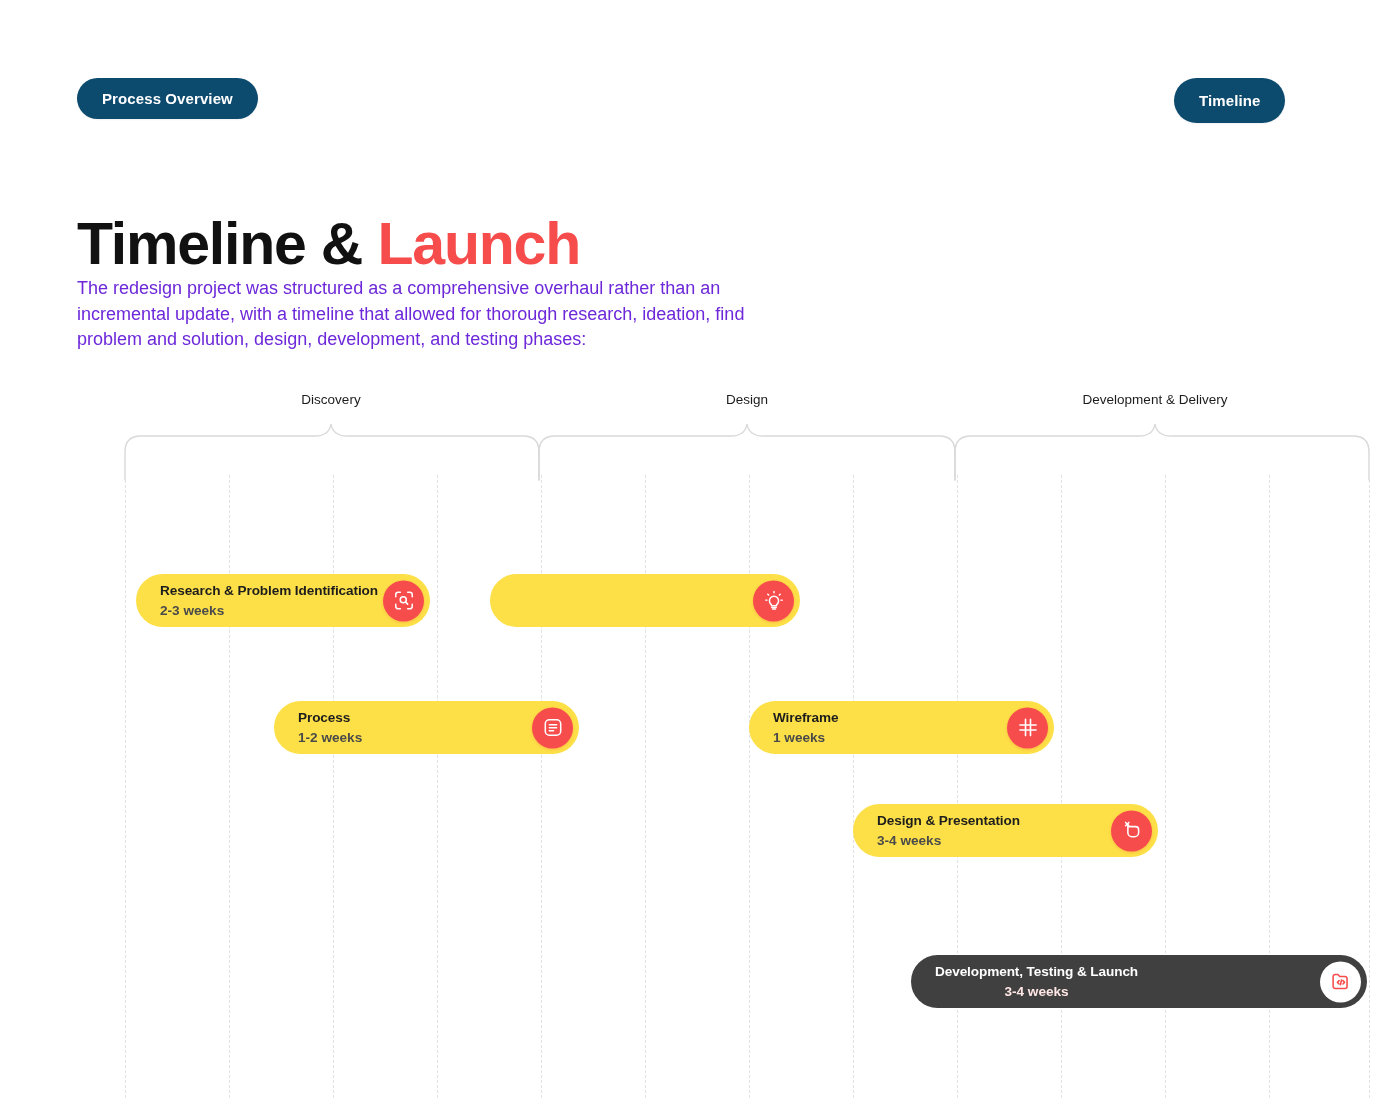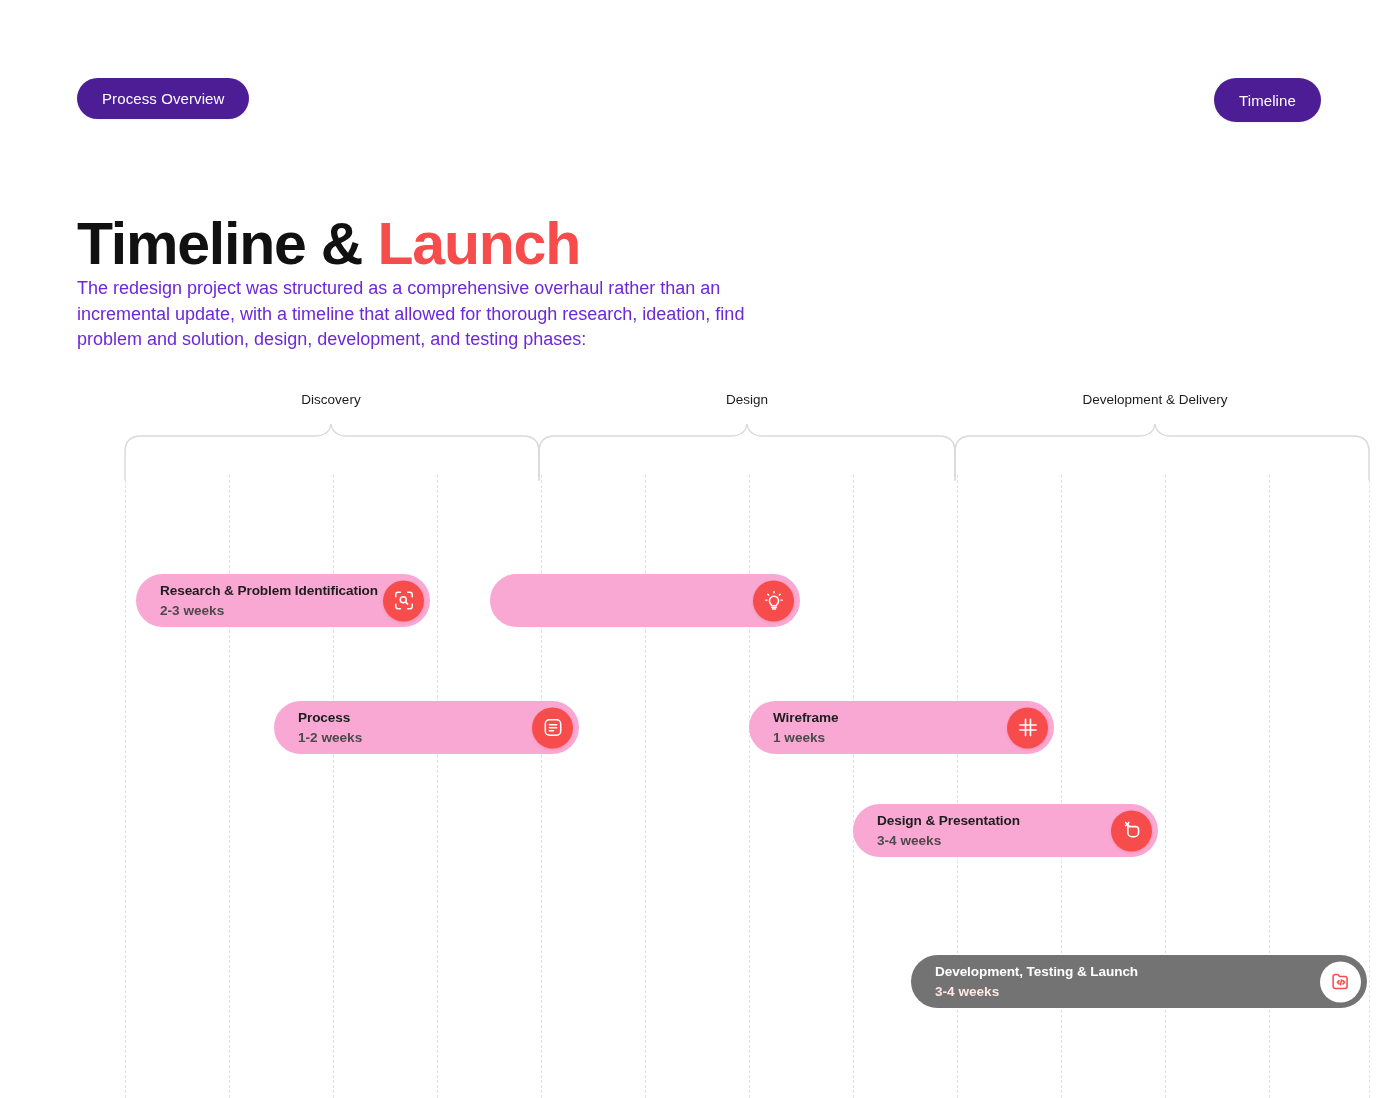--- a/index.html
+++ b/index.html
@@ -7,27 +7,27 @@
     width:1400px;height:1098px;background:#ffffff;
     font-family:"Liberation Sans", sans-serif;
     overflow:hidden;position:relative;
     -webkit-font-smoothing:antialiased;
   }
   .stage{position:absolute;left:0;top:0;width:1400px;height:1098px;}
 
   
   .pill{
     position:absolute;display:flex;align-items:center;justify-content:center;
-    background:#4c1d95;color:#fff;border-radius:999px;
-    font-size:15px;font-weight:400;letter-spacing:.1px;
+    background:#0c4a6e;color:#fff;border-radius:999px;
+    font-size:15px;font-weight:700;letter-spacing:.1px;
     box-shadow:0 1px 2px rgba(0,0,0,.06);
     white-space:nowrap;
   }
   #pill-left{left:77px;top:78px;height:41px;padding:0 25px;}
-  #pill-right{left:1214px;top:78px;height:44px;padding:0 25px;}
+  #pill-right{left:1174px;top:78px;height:29px;padding:8px 25px;}
 
   
   #page-title{
     position:absolute;left:77px;top:175px;
     font-size:59px;font-weight:700;letter-spacing:-1.2px;
     color:#111111;line-height:1;white-space:nowrap;
   }
   #page-title .accent{color:#F74C4C;}
 
   #intro{
@@ -47,42 +47,42 @@
 
   #grid{position:absolute;left:0;top:95px;width:1400px;height:623px;}
   .gridline{
     position:absolute;top:0;width:0;height:623px;
     border-left:1px dashed #e2e2e2;
   }
 
   
   .bar{
     position:absolute;height:53px;border-radius:999px;
-    background:#f9a8d4;display:flex;align-items:center;
+    background:#fde047;display:flex;align-items:center;
     box-sizing:border-box;
   }
   .bar .txt{
     position:absolute;left:24px;top:50%;transform:translateY(-50%);
     line-height:1;
   }
   .bar .bt{
     display:block;font-size:13.6px;font-weight:700;color:#1d1d1d;
     letter-spacing:-.1px;white-space:nowrap;margin-bottom:7px;
   }
   .bar .bd{
     display:block;font-size:13.6px;font-weight:700;color:#4a4a4a;
     white-space:nowrap;
   }
   .bar .ic{
     position:absolute;right:6px;top:50%;transform:translateY(-50%);
     width:41px;height:41px;border-radius:50%;
     background:#F74C4C;display:flex;align-items:center;justify-content:center;
     box-shadow:0 1px 3px rgba(247,76,76,.28);
   }
-  .bar.solid{background:#737373;}
+  .bar.solid{background:#404040;text-align:center;}
   .bar.solid .bt{color:#ffffff;}
   .bar.solid .bd{color:#ffe7e5;}
   .bar.solid .ic{background:#ffffff;box-shadow:none;}
   .bar .ic svg{display:block;}
 </style>
 </head>
 <body>
 
 <div class="stage">
 

